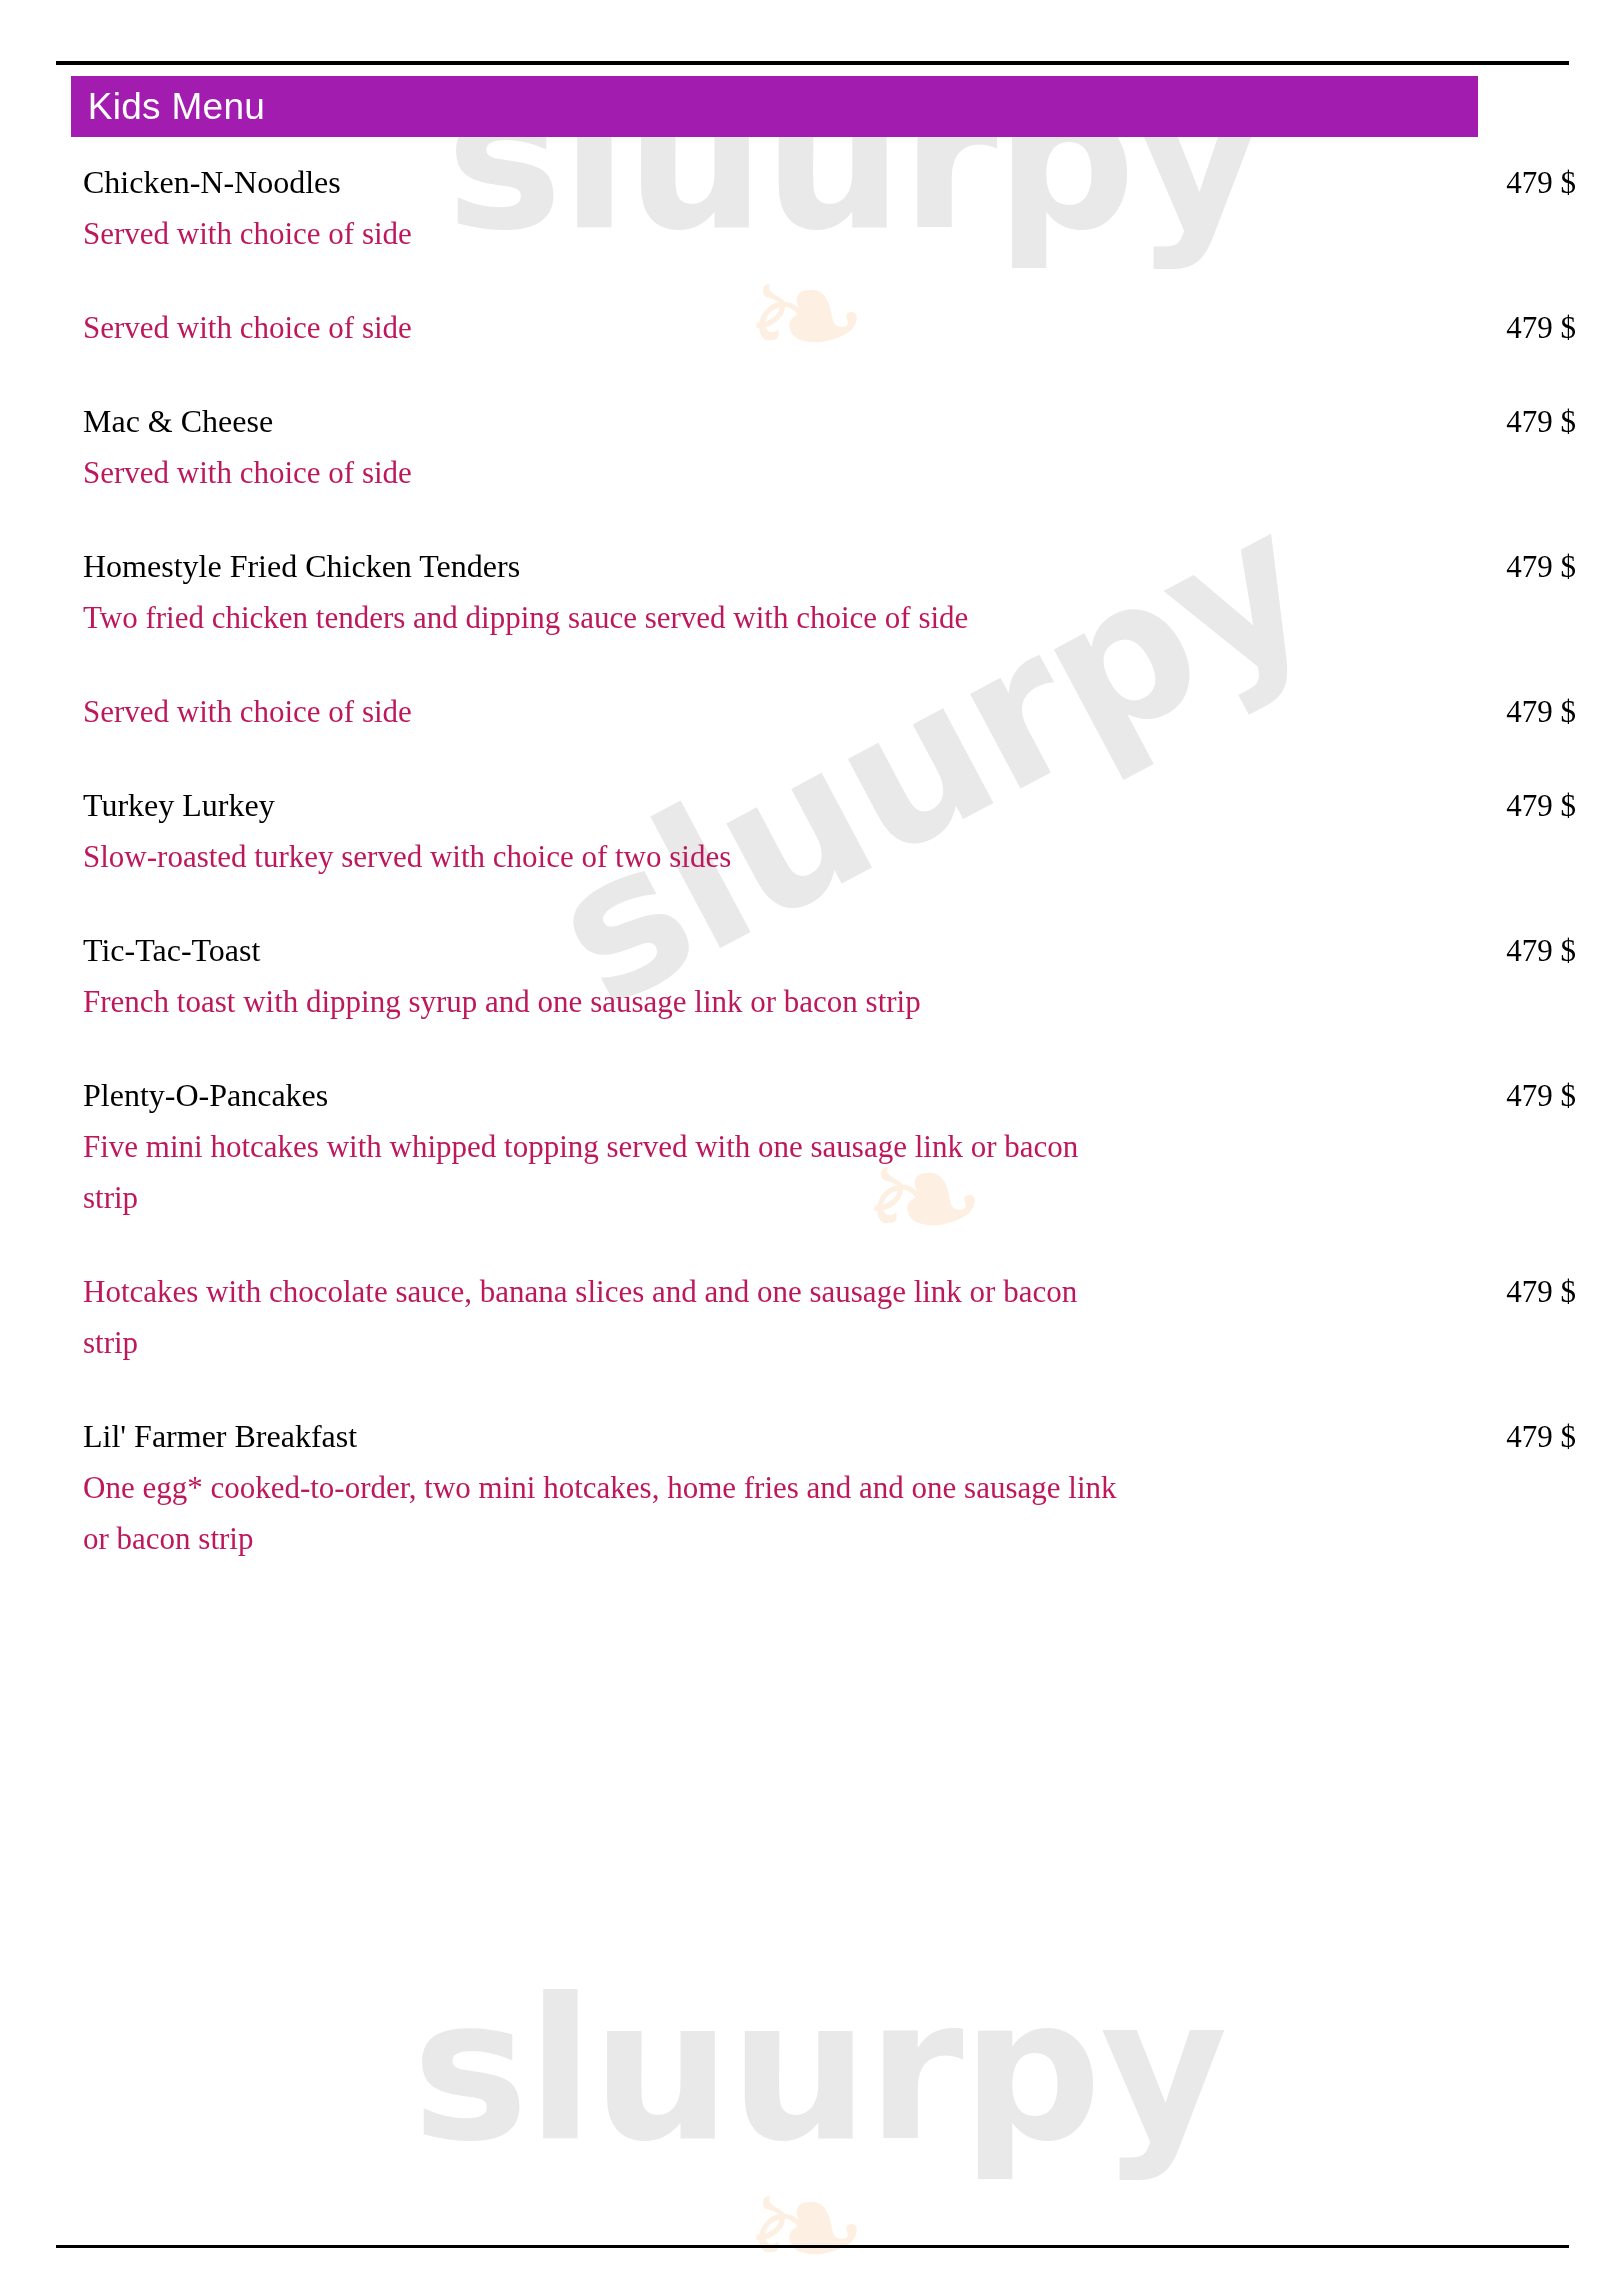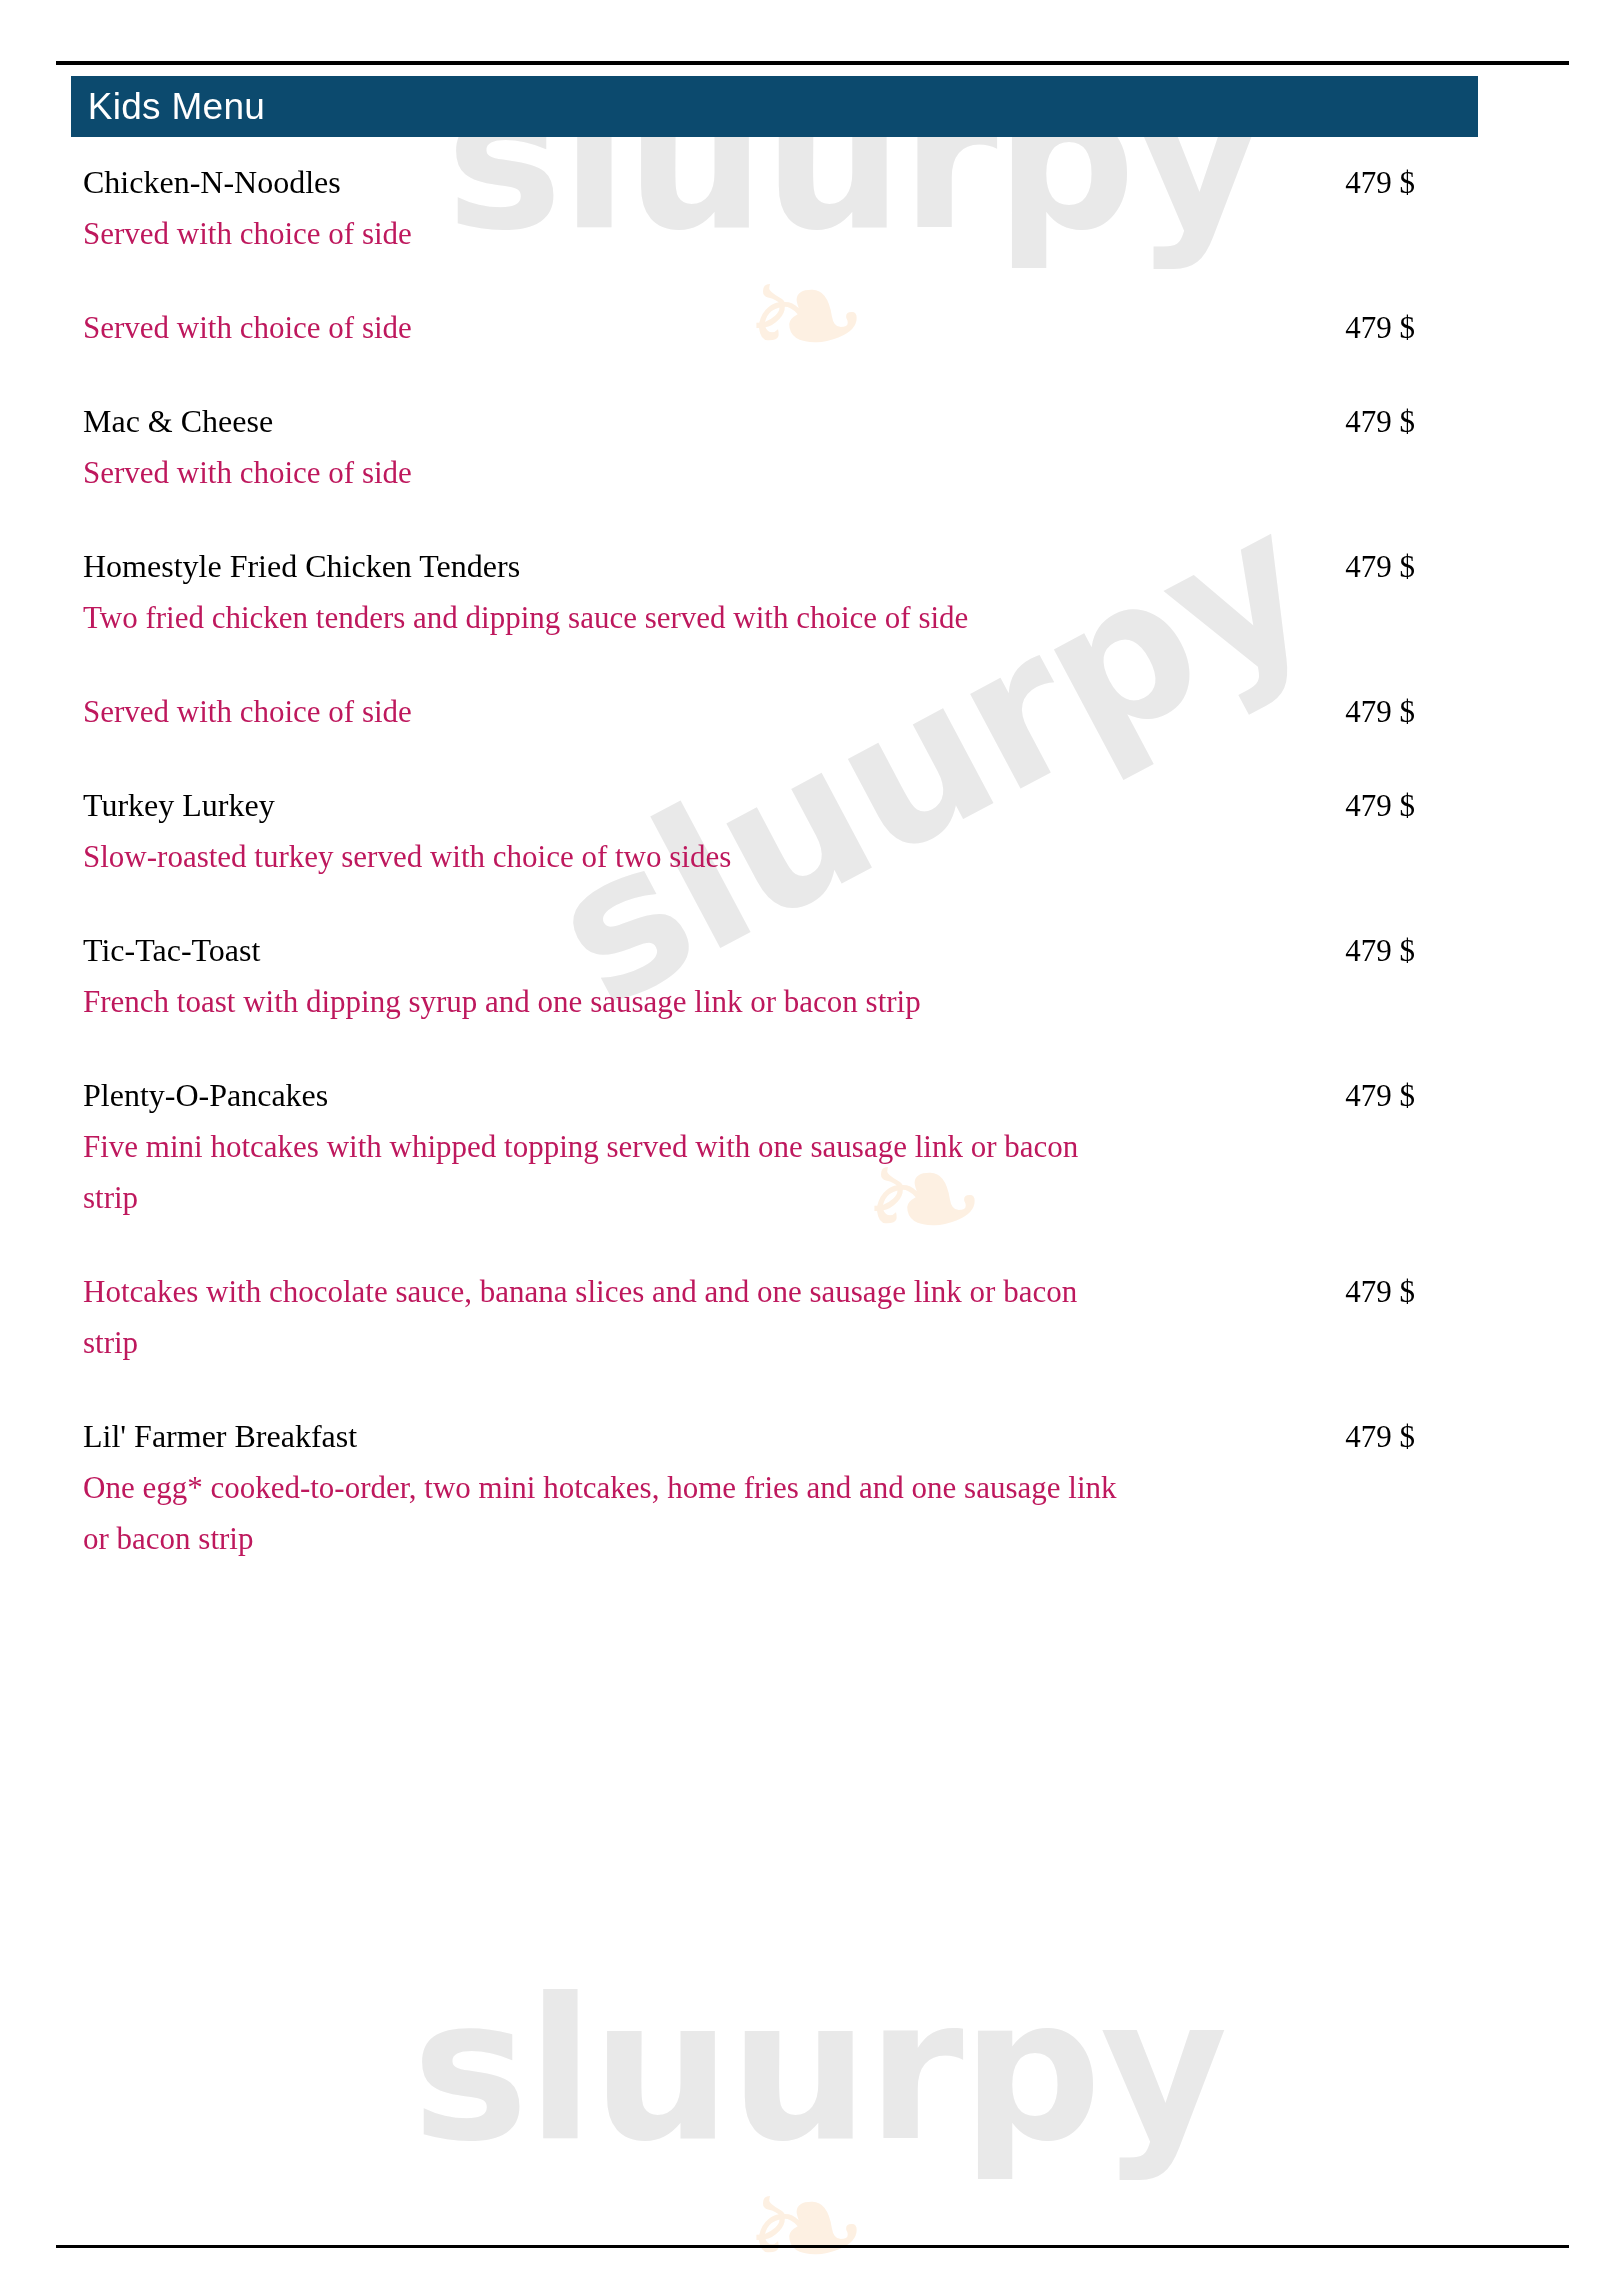--- a/index.html
+++ b/index.html
@@ -34,21 +34,21 @@
     background: #000000;
   }
 
   
   .section-header {
     position: absolute;
     left: 71px;
     top: 76px;
     width: 1407px;
     height: 61px;
-    background: #0c4a6e;
+    background: #a21caf;
     display: flex;
     align-items: center;
   }
   .section-header .title {
     color: #ffffff;
     font-family: "Liberation Sans", sans-serif;
     font-size: 37px;
     font-weight: 400;
     padding-left: 16.7px;
     letter-spacing: 0.3px;
@@ -93,21 +93,21 @@
     z-index: 2;
   }
   .menu-item {
     position: relative;
     margin: 0 0 0 0;
     padding: 0 0 43px 0;
   }
   .item-row {
     display: flex;
     align-items: flex-start;
-    justify-content: flex-start;
+    justify-content: space-between;
   }
   .item-left {
     padding-left: 83px;
     width: 1137px;
     box-sizing: border-box;
   }
   .item-name {
     font-size: 32px;
     line-height: 51px;
     color: #000000;

